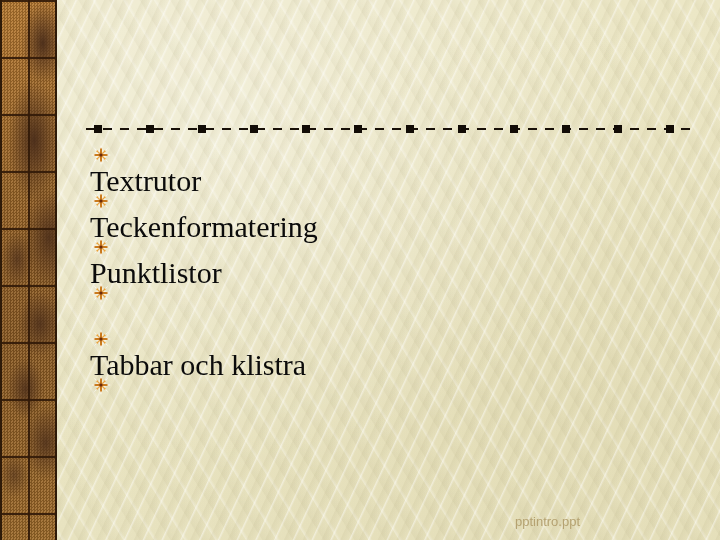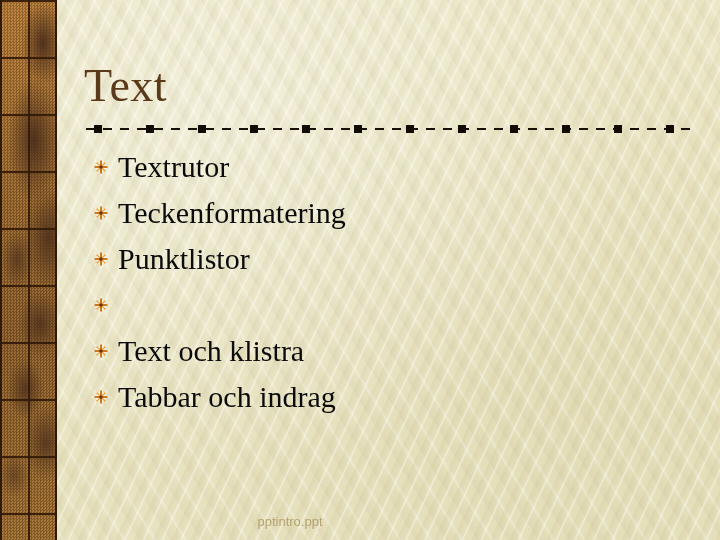--- a/index.html
+++ b/index.html
@@ -134,22 +134,23 @@
 
   
   .bullets {
     position: absolute;
     left: 90px;
     top: 144px;
     width: 600px;
   }
   .bullet-row {
     display: flex;
-    align-items: center;
+    align-items: flex-start;
     height: 46px;
+    flex-direction: column;
   }
   .bullet-icon {
     position: relative;
     flex: 0 0 auto;
     width: 22px;
     height: 22px;
     margin-right: 6px;
   }
   .bullet-icon svg {
     display: block;
@@ -162,34 +163,33 @@
     color: #0b0b0b;
     white-space: nowrap;
   }
 
   
   .footer {
     position: absolute;
     left: 0;
     top: 514px;
     width: 580px;
-    text-align: center;
+    text-align: right;
     font-family: "Liberation Sans", "DejaVu Sans", sans-serif;
     font-size: 13px;
     color: #b5a271;
   }
 </style>
 </head>
 <body>
 
 <div id="slide">
 
   <div class="left-strip"></div>
 
-  <div class="title">Text</div>
 
   <div class="divider">
     <div class="dash-line"></div>
     <div class="markers">
         <div class="marker" style="left: 8px;"></div>
         <div class="marker" style="left: 60px;"></div>
         <div class="marker" style="left: 112px;"></div>
         <div class="marker" style="left: 164px;"></div>
         <div class="marker" style="left: 216px;"></div>
         <div class="marker" style="left: 268px;"></div>
@@ -308,42 +308,41 @@
           <rect x="4.6" y="10.1" width="12.8" height="1.9" fill="#c97a1d"></rect>
           <rect x="10.1" y="4.6" width="1.9" height="12.8" fill="#c97a1d"></rect>
           <path d="M7.2 6.0 L9.6 9.0 L9.0 9.6 L6.0 7.2 Z" fill="#e8a23c"></path>
           <path d="M14.8 6.0 L16.0 7.2 L13.0 9.6 L12.4 9.0 Z" fill="#e8a23c"></path>
           <path d="M6.0 14.8 L9.0 12.4 L9.6 13.0 L7.2 16.0 Z" fill="#e8a23c"></path>
           <path d="M16.0 14.8 L14.8 16.0 L12.4 13.0 L13.0 12.4 Z" fill="#e8a23c"></path>
           <circle cx="11" cy="11" r="1.6" fill="#6d2c0b"></circle>
         </g>
       </svg>
     </span>
-    <span class="bullet-label">Text och klistra</span>
-  </div>
-      <div class="bullet-row">
-    <span class="bullet-icon">
-      <svg viewBox="0 0 22 22" xmlns="http://www.w3.org/2000/svg">
-        <g>
-          <path d="M11 1 L13.1 8.9 L21 11 L13.1 13.1 L11 21 L8.9 13.1 L1 11 L8.9 8.9 Z" fill="#ffffff"></path>
-          <path d="M3.2 3.2 L10.2 9.2 L9.2 10.2 L3.2 3.2 Z" fill="#ffffff"></path>
-          <path d="M18.8 3.2 L12.8 10.2 L11.8 9.2 L18.8 3.2 Z" fill="#ffffff"></path>
-          <path d="M3.2 18.8 L9.2 11.8 L10.2 12.8 L3.2 18.8 Z" fill="#ffffff"></path>
-          <path d="M18.8 18.8 L11.8 12.8 L12.8 11.8 L18.8 18.8 Z" fill="#ffffff"></path>
-          <path d="M11 3 L12.6 9.4 L19 11 L12.6 12.6 L11 19 L9.4 12.6 L3 11 L9.4 9.4 Z" fill="#d98a22"></path>
-          <path d="M11 5.5 L12.1 9.9 L16.5 11 L12.1 12.1 L11 16.5 L9.9 12.1 L5.5 11 L9.9 9.9 Z" fill="#8a3b10"></path>
-          <rect x="4.6" y="10.1" width="12.8" height="1.9" fill="#c97a1d"></rect>
-          <rect x="10.1" y="4.6" width="1.9" height="12.8" fill="#c97a1d"></rect>
-          <path d="M7.2 6.0 L9.6 9.0 L9.0 9.6 L6.0 7.2 Z" fill="#e8a23c"></path>
-          <path d="M14.8 6.0 L16.0 7.2 L13.0 9.6 L12.4 9.0 Z" fill="#e8a23c"></path>
-          <path d="M6.0 14.8 L9.0 12.4 L9.6 13.0 L7.2 16.0 Z" fill="#e8a23c"></path>
-          <path d="M16.0 14.8 L14.8 16.0 L12.4 13.0 L13.0 12.4 Z" fill="#e8a23c"></path>
-          <circle cx="11" cy="11" r="1.6" fill="#6d2c0b"></circle>
-        </g>
-      </svg>
-    </span>
-    <span class="bullet-label">Tabbar och indrag</span>
+    <span class="bullet-label">Tabbar och klistra</span>
+  </div>
+      <div class="bullet-row">
+    <span class="bullet-icon">
+      <svg viewBox="0 0 22 22" xmlns="http://www.w3.org/2000/svg">
+        <g>
+          <path d="M11 1 L13.1 8.9 L21 11 L13.1 13.1 L11 21 L8.9 13.1 L1 11 L8.9 8.9 Z" fill="#ffffff"></path>
+          <path d="M3.2 3.2 L10.2 9.2 L9.2 10.2 L3.2 3.2 Z" fill="#ffffff"></path>
+          <path d="M18.8 3.2 L12.8 10.2 L11.8 9.2 L18.8 3.2 Z" fill="#ffffff"></path>
+          <path d="M3.2 18.8 L9.2 11.8 L10.2 12.8 L3.2 18.8 Z" fill="#ffffff"></path>
+          <path d="M18.8 18.8 L11.8 12.8 L12.8 11.8 L18.8 18.8 Z" fill="#ffffff"></path>
+          <path d="M11 3 L12.6 9.4 L19 11 L12.6 12.6 L11 19 L9.4 12.6 L3 11 L9.4 9.4 Z" fill="#d98a22"></path>
+          <path d="M11 5.5 L12.1 9.9 L16.5 11 L12.1 12.1 L11 16.5 L9.9 12.1 L5.5 11 L9.9 9.9 Z" fill="#8a3b10"></path>
+          <rect x="4.6" y="10.1" width="12.8" height="1.9" fill="#c97a1d"></rect>
+          <rect x="10.1" y="4.6" width="1.9" height="12.8" fill="#c97a1d"></rect>
+          <path d="M7.2 6.0 L9.6 9.0 L9.0 9.6 L6.0 7.2 Z" fill="#e8a23c"></path>
+          <path d="M14.8 6.0 L16.0 7.2 L13.0 9.6 L12.4 9.0 Z" fill="#e8a23c"></path>
+          <path d="M6.0 14.8 L9.0 12.4 L9.6 13.0 L7.2 16.0 Z" fill="#e8a23c"></path>
+          <path d="M16.0 14.8 L14.8 16.0 L12.4 13.0 L13.0 12.4 Z" fill="#e8a23c"></path>
+          <circle cx="11" cy="11" r="1.6" fill="#6d2c0b"></circle>
+        </g>
+      </svg>
+    </span>
   </div>
     </div>
 
   <div class="footer">pptintro.ppt</div>
 
 </div>
 
 </body></html>

